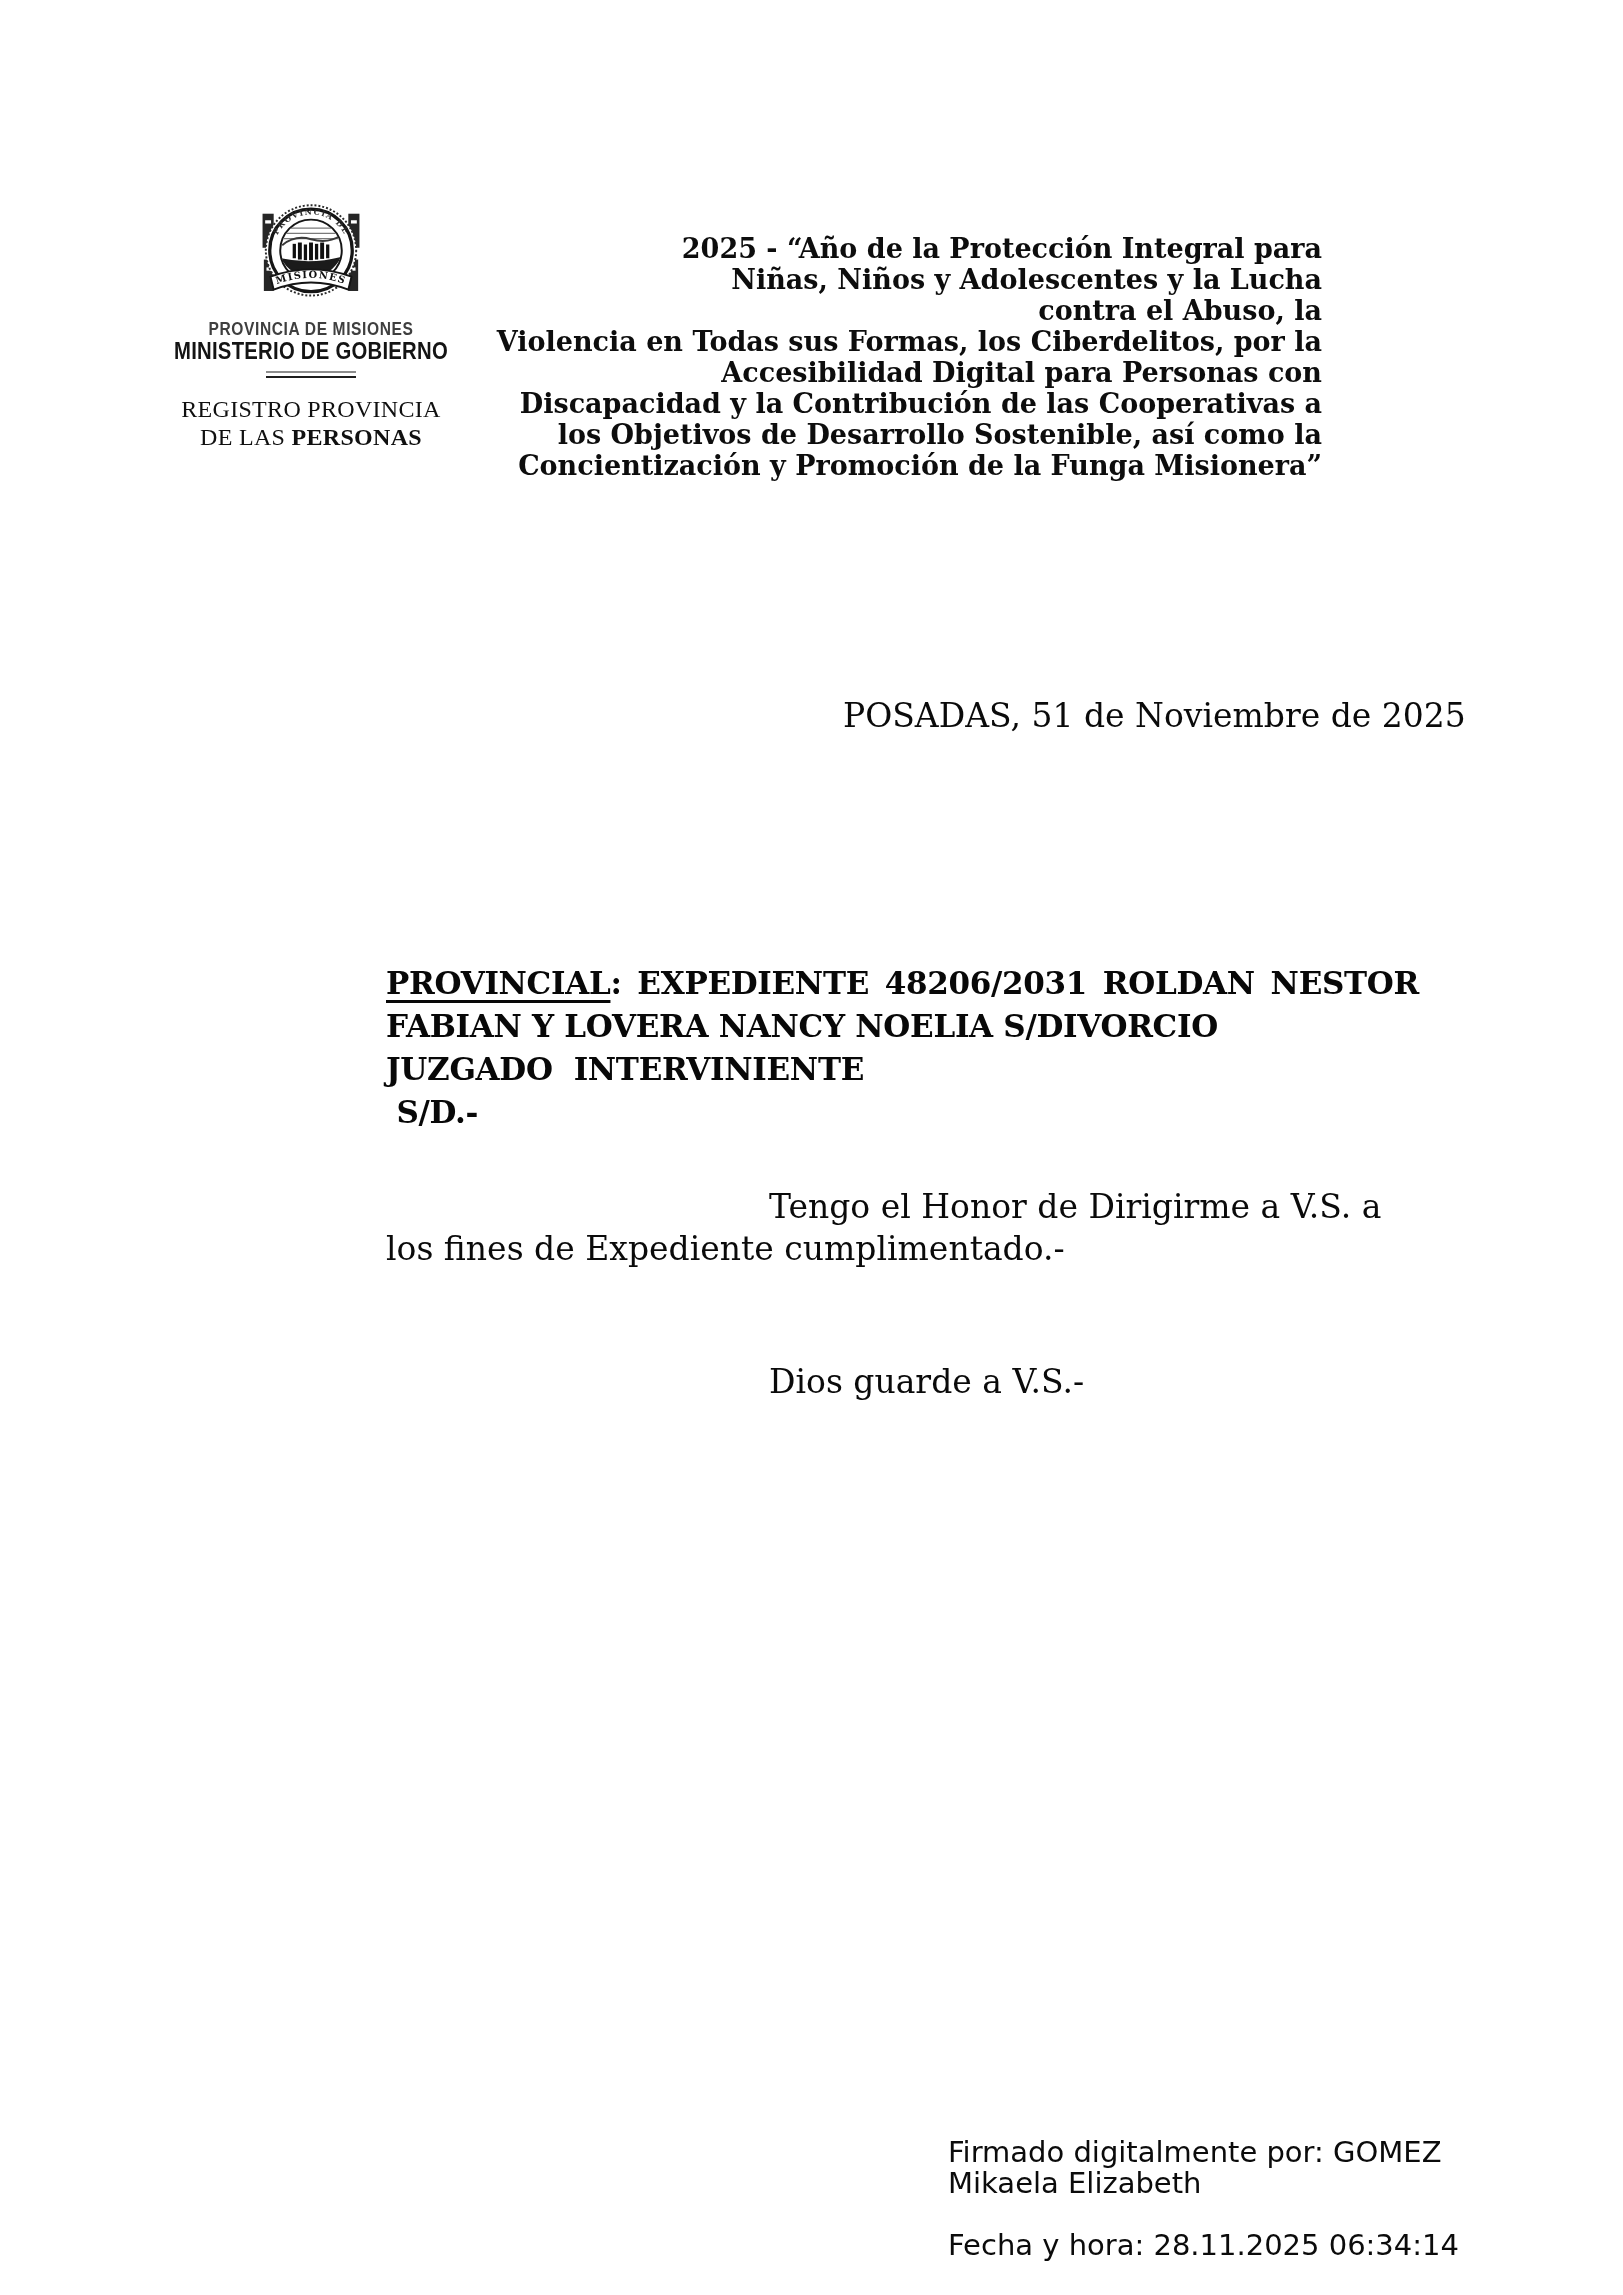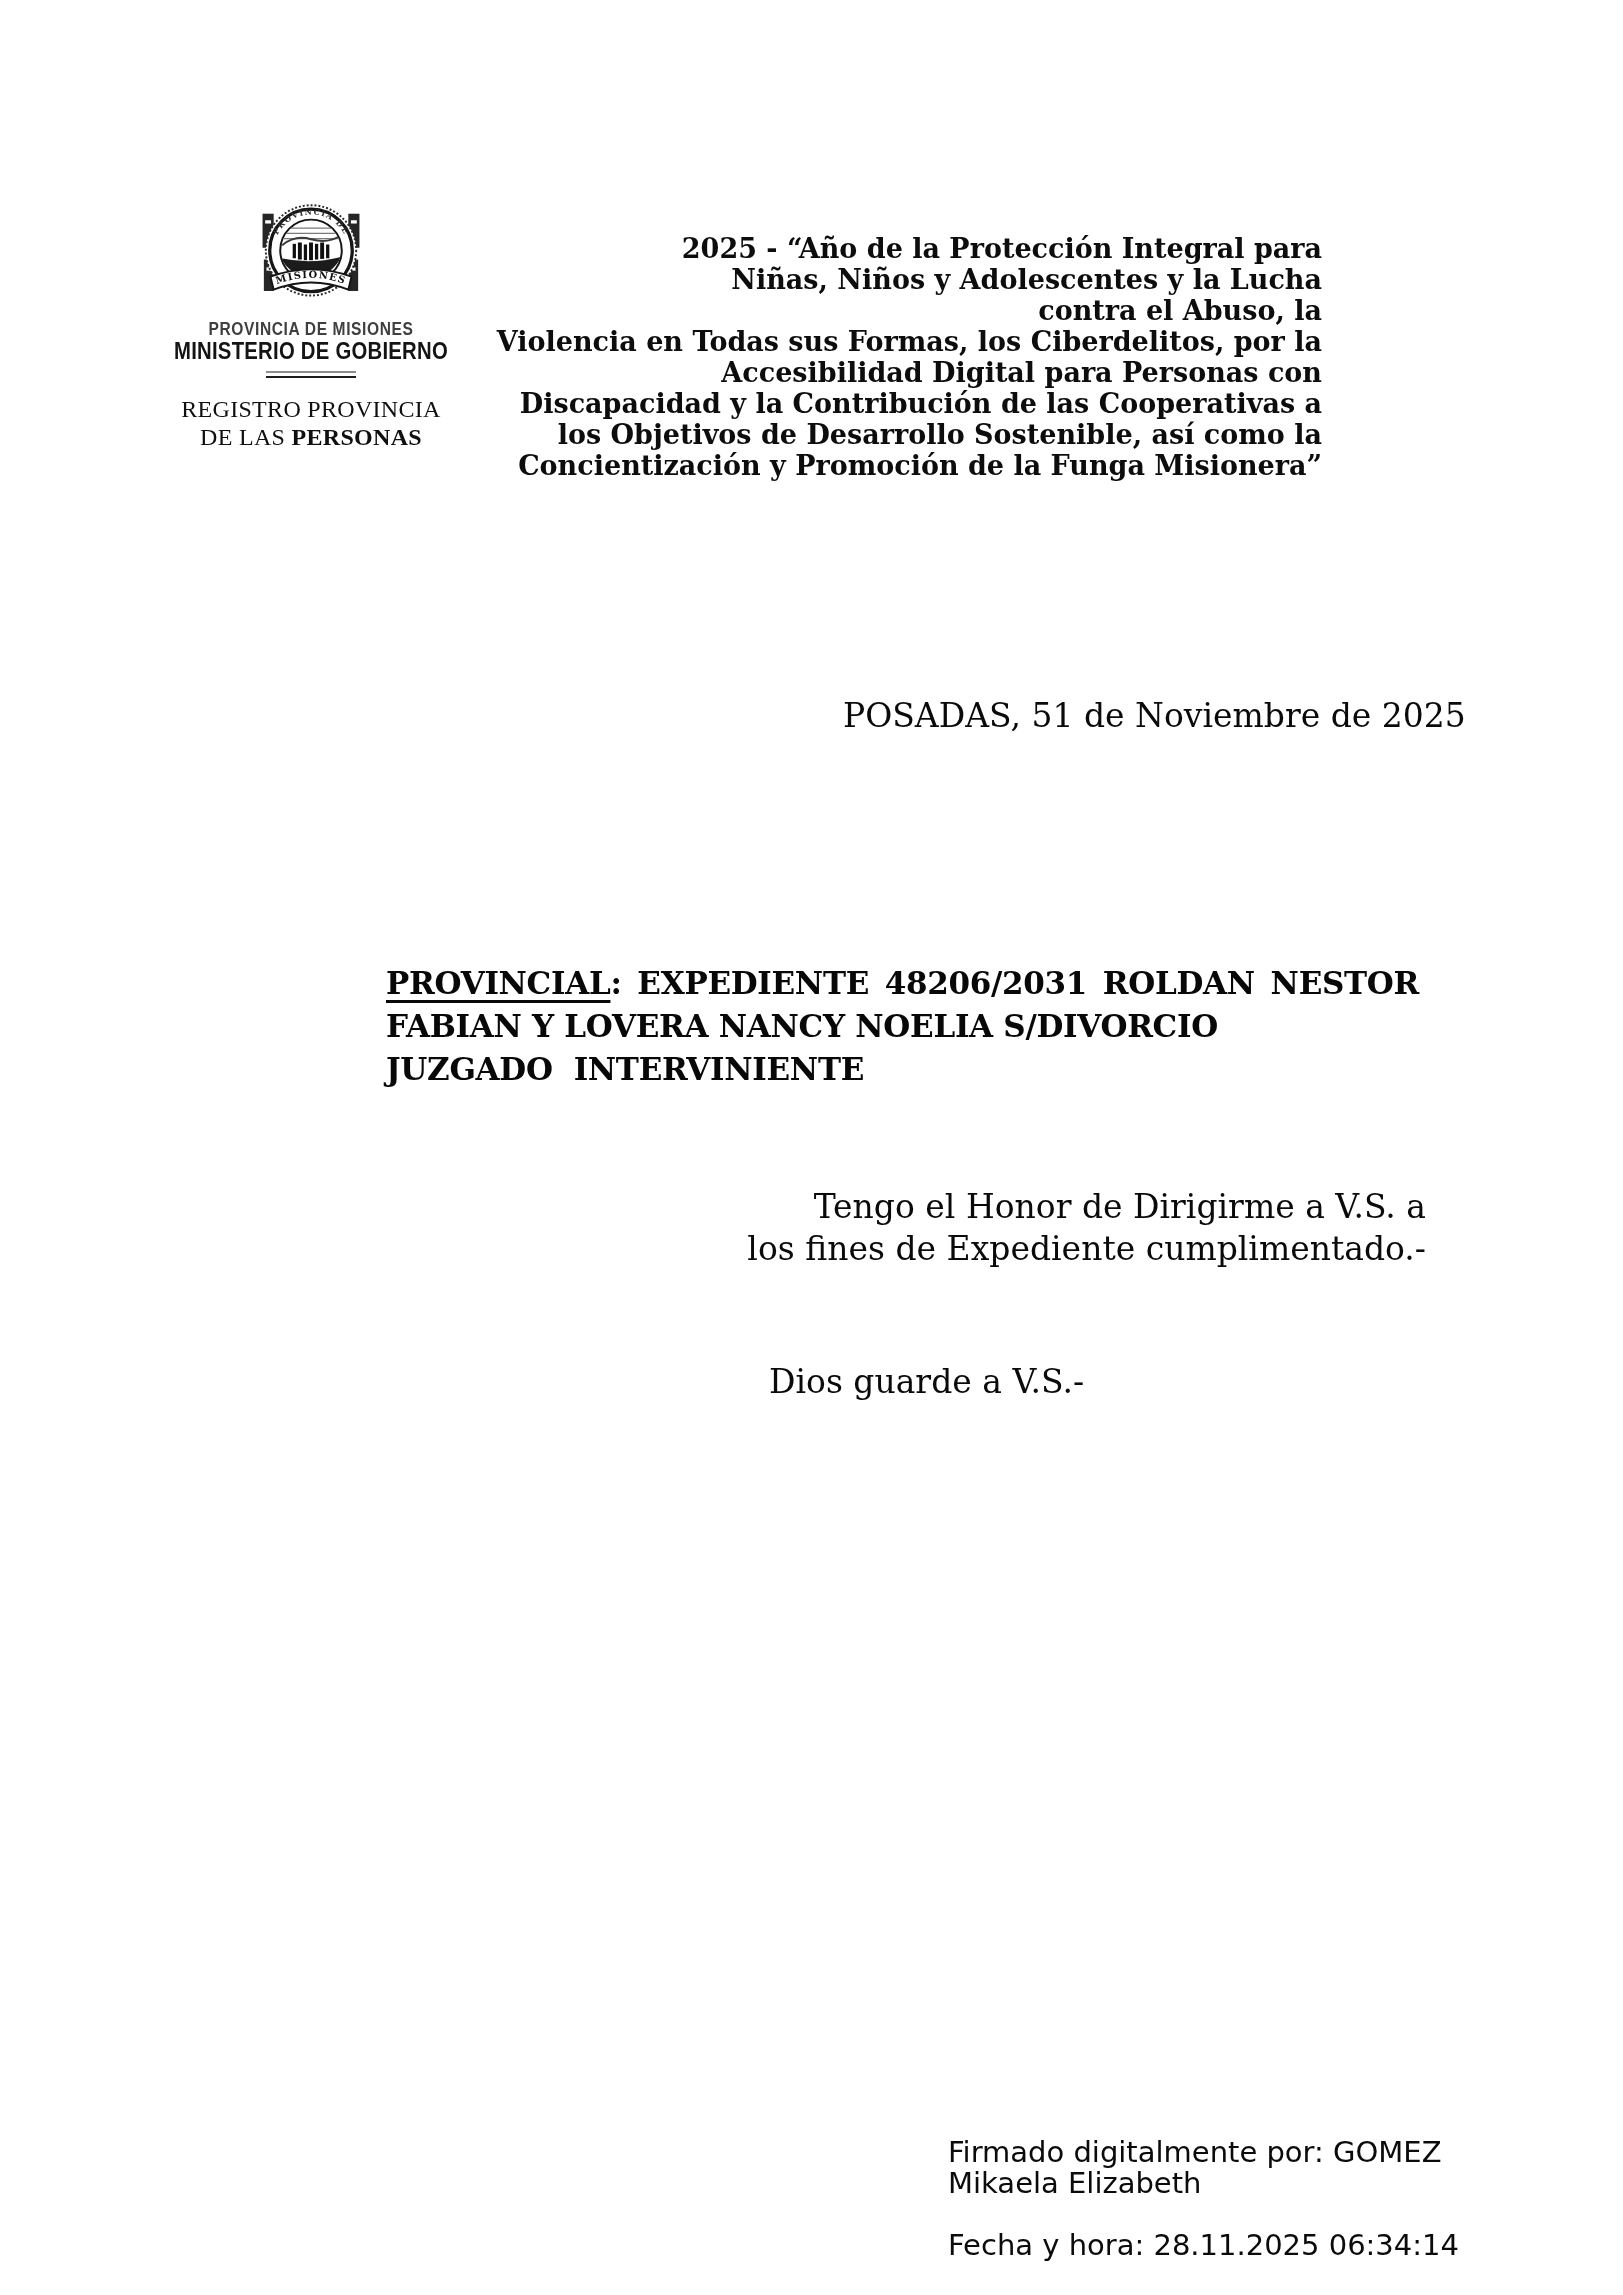--- a/index.html
+++ b/index.html
@@ -79,21 +79,20 @@
     text-decoration:underline;
     text-decoration-thickness:3.3px;
     text-underline-offset:5.9px;
   }
   .ref-pre { white-space:pre; }
   .body-par {
     position:absolute; left:386px; top:1186px; width:1040px;
     font-size:33px; line-height:42px; color:#0a0a0a;
     text-indent:383px;
     white-space:pre-line;
-    text-align:right;
   }
   .closing {
     position:absolute; left:769px; top:1362px;
     font-size:33px; color:#0a0a0a; white-space:nowrap;
   }
 
   
   .signature {
     position:absolute; left:948px; top:2106px;
     font-family:"DejaVu Sans", sans-serif;
@@ -172,20 +171,21 @@
 Discapacidad y la Contribución de las Cooperativas a
 los Objetivos de Desarrollo Sostenible, así como la
 Concientización y Promoción de la Funga Misionera”</div>
 
   <div class="date-line">POSADAS, 51 de Noviembre de 2025</div>
 
   <div class="reference">
     <div class="ref-line1"><span class="ref-label">PROVINCIAL</span><span>: EXPEDIENTE 48206/2031 ROLDAN NESTOR</span></div>
     <div>FABIAN Y LOVERA NANCY NOELIA S/DIVORCIO</div>
     <div class="ref-pre">JUZGADO  INTERVINIENTE</div>
+    <div class="ref-pre"> S/D.-</div>
   </div>
 
   <div class="body-par">Tengo el Honor de Dirigirme a V.S. a
 los fines de Expediente cumplimentado.-</div>
 
   <div class="closing">Dios guarde a V.S.-</div>
 
   <div class="signature">
     <div>Firmado digitalmente por: GOMEZ
 Mikaela Elizabeth</div>

